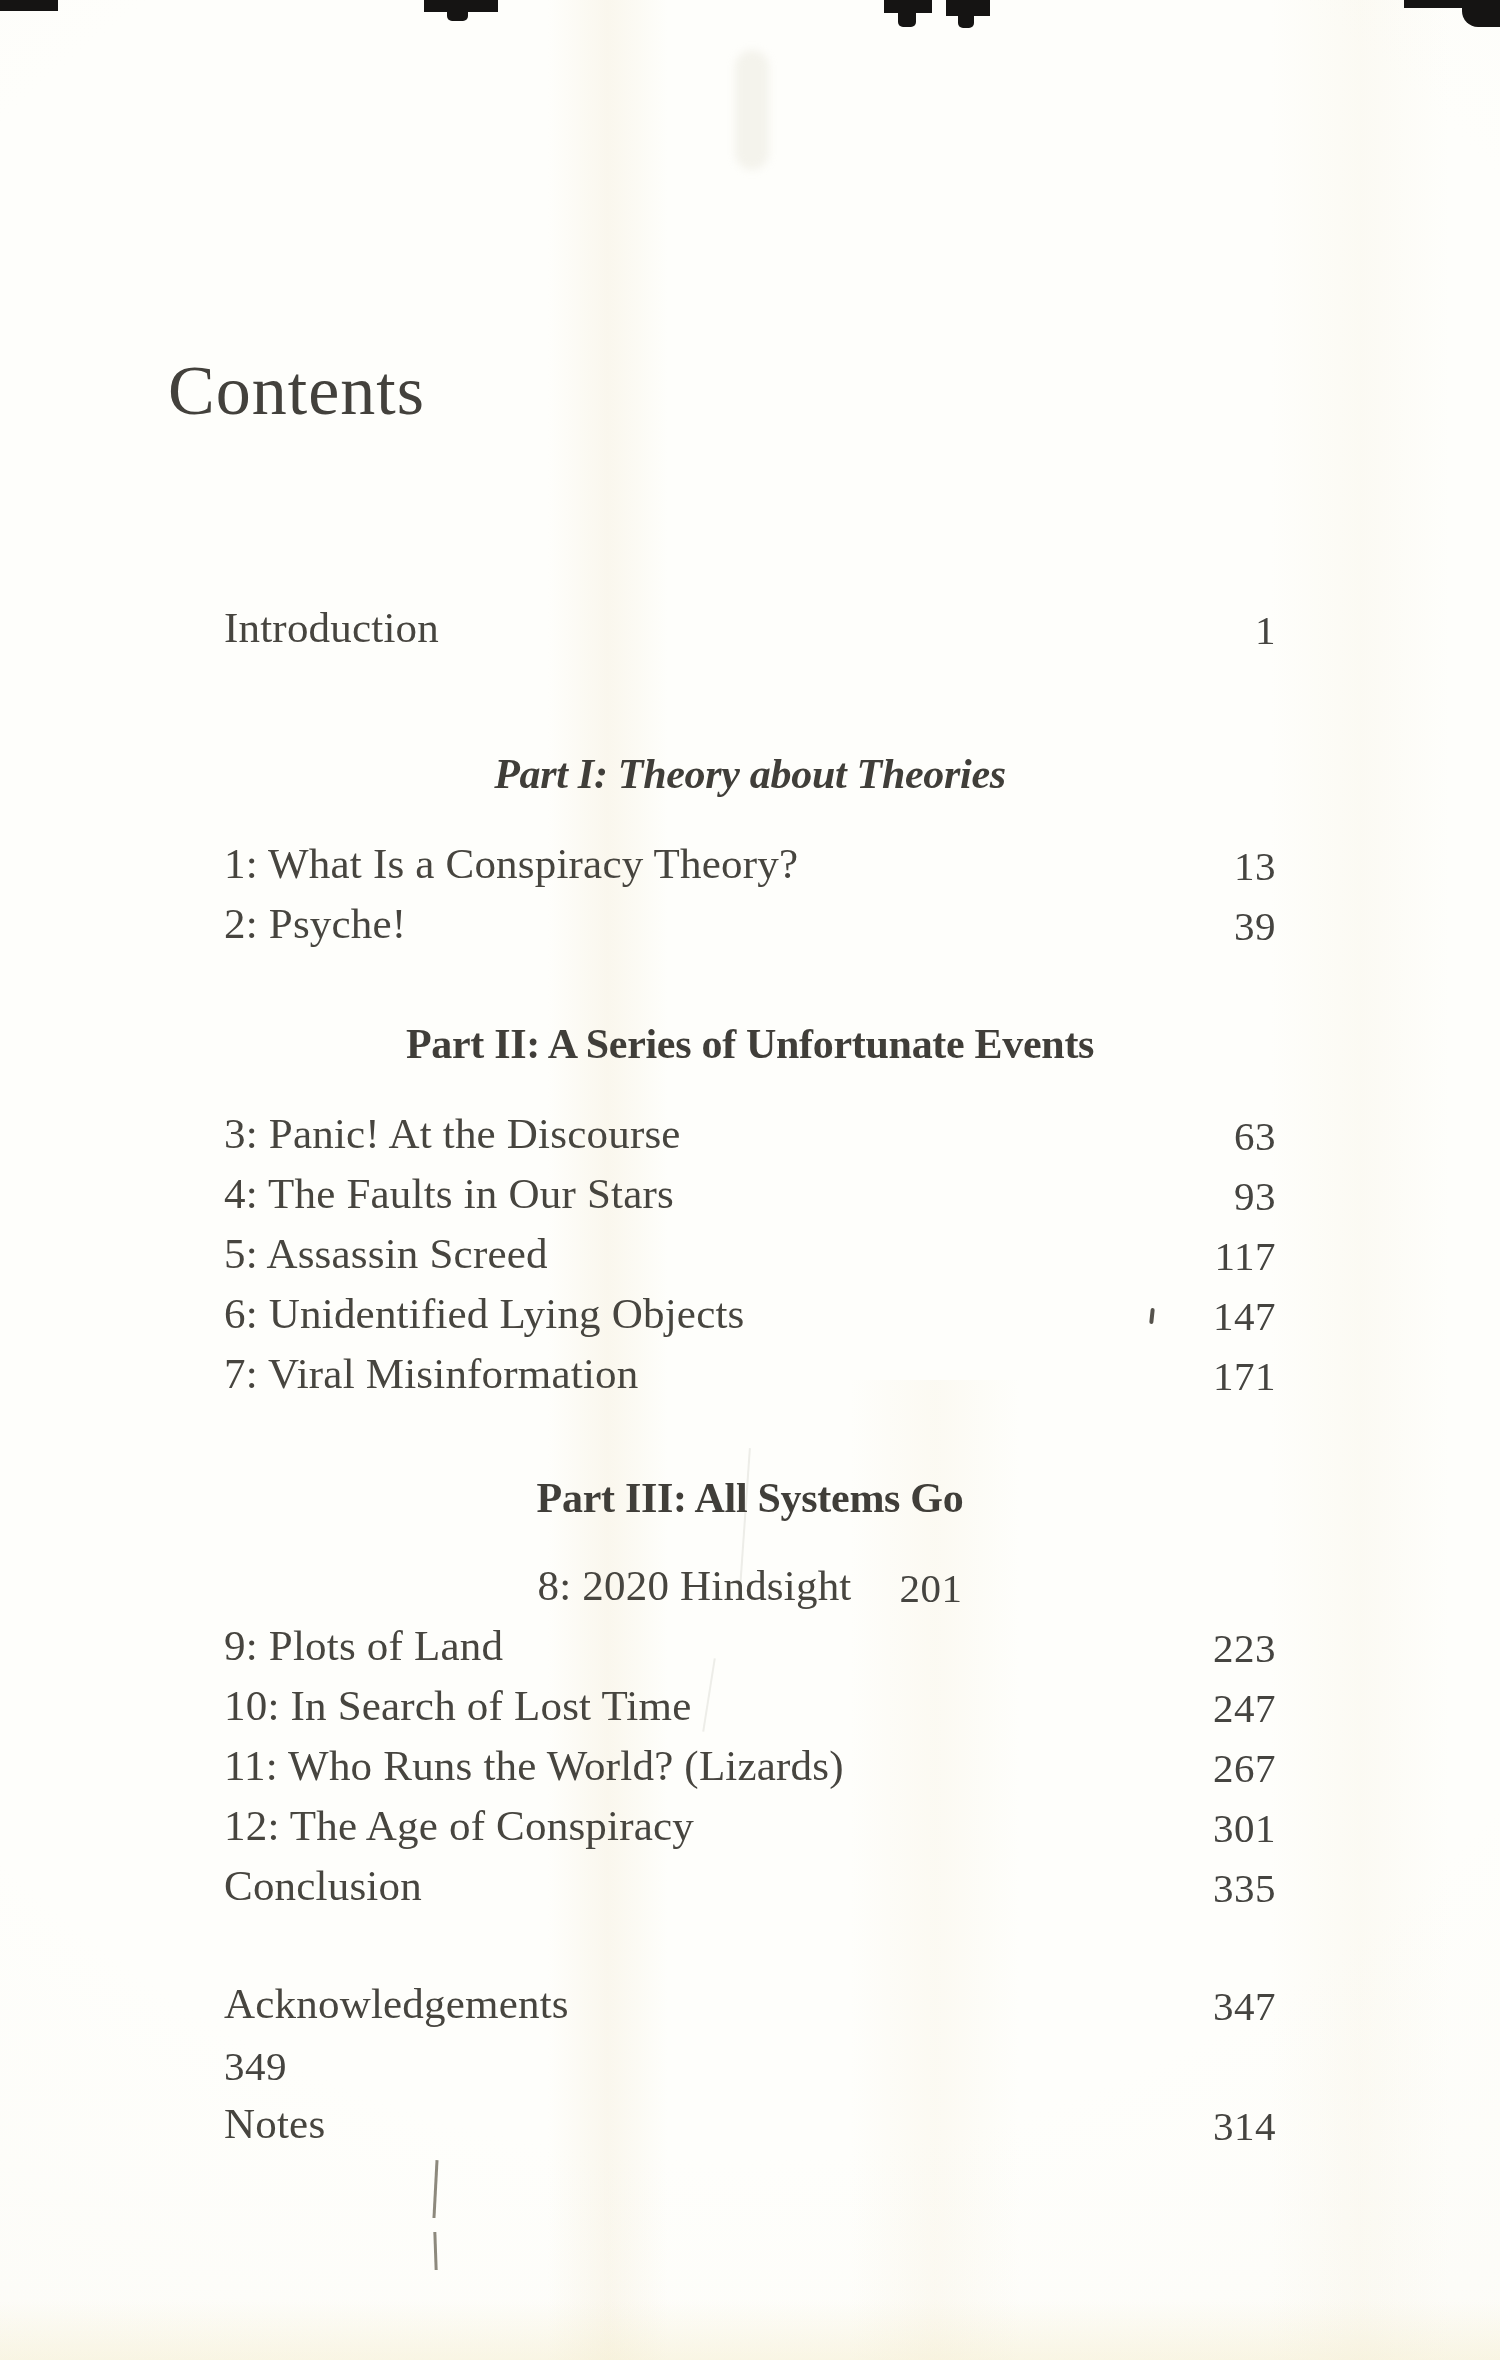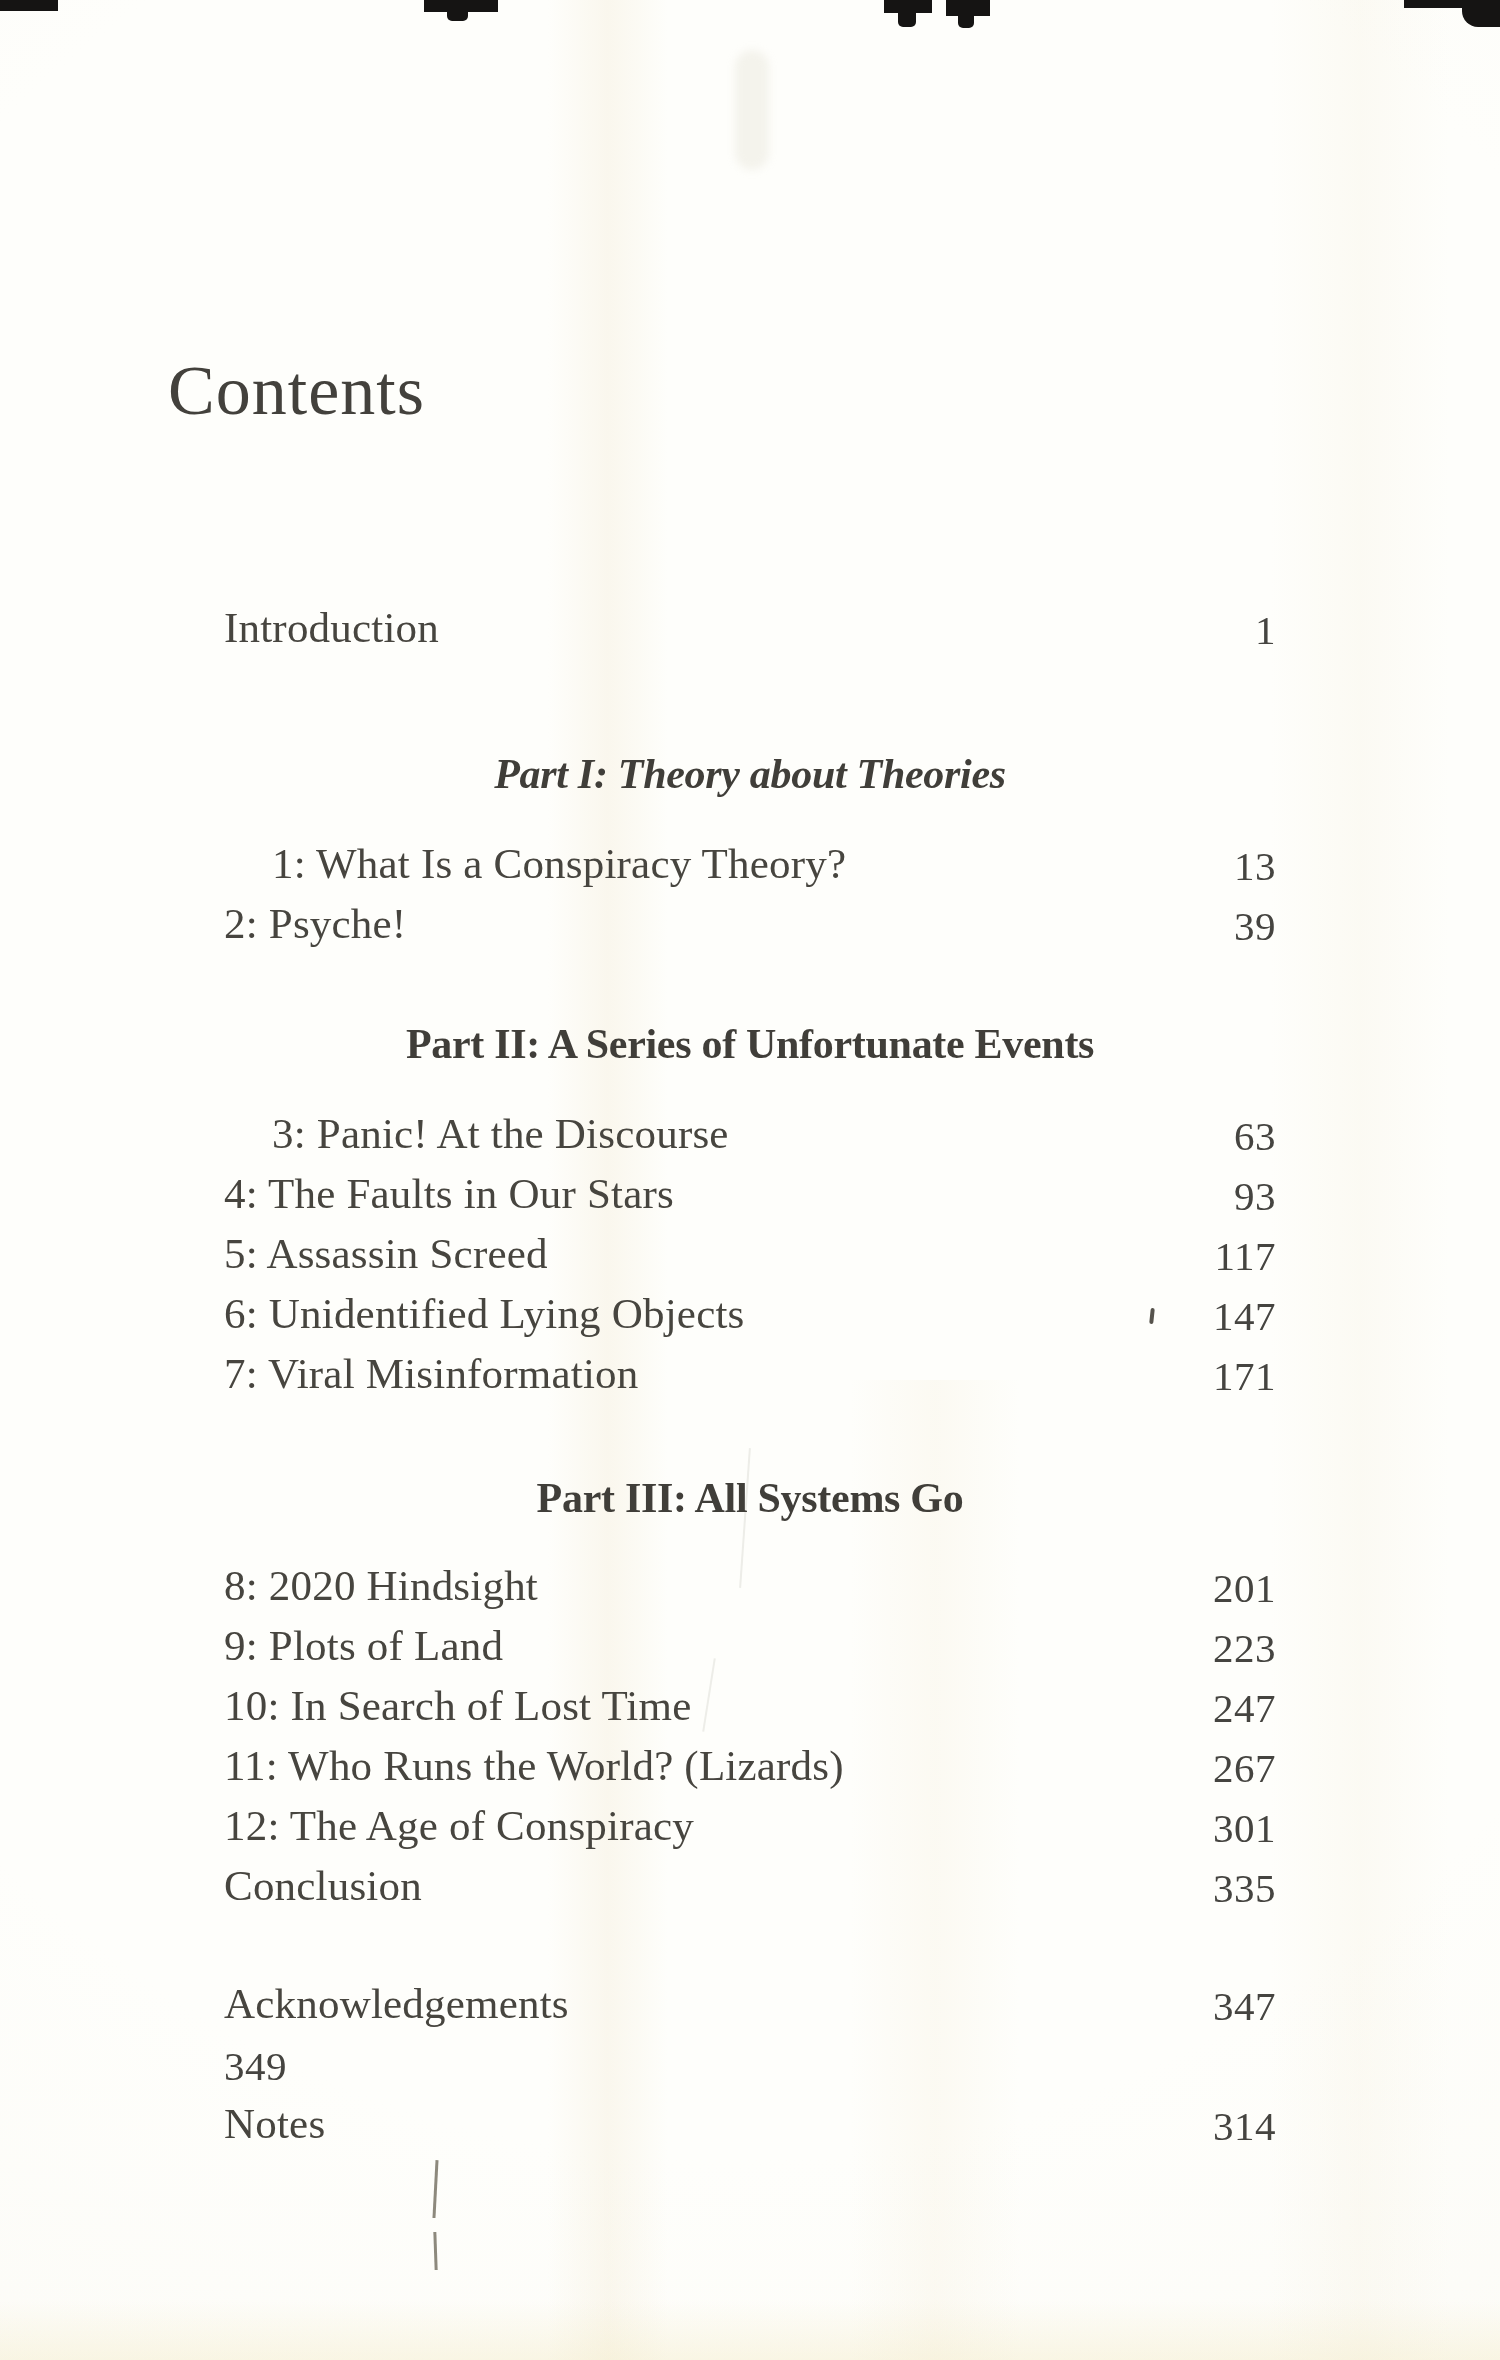--- a/index.html
+++ b/index.html
@@ -60,22 +60,22 @@
     height:60px;line-height:60px;gap:48px;}
   .row .label{font-size:43px;letter-spacing:0.2px;color:#47453f;}
   .row .pagenum{font-size:41px;color:#454440;position:relative;top:2px;letter-spacing:0.5px;}
   h2.part-heading{
     margin:0;text-align:center;font-size:42px;font-weight:bold;
     height:60px;line-height:60px;color:#403e39;letter-spacing:-0.3px;
   }
   h2.p1{margin-top:86px;font-style:italic;}
   h2.p2{margin-top:60px;}
   h2.p3{margin-top:64px;}
-  .row.first-of-group{margin-top:30px;margin-left:48px;}
-  .row.first-of-group3{margin-top:28px;}
+  .row.first-of-group{margin-top:30px;}
+  .row.first-of-group3{margin-top:28px;justify-content:center;}
   .back-matter{margin-top:58px;}
 </style>
 </head>
 <body>
 
 <div class="page">
 
   <div class="streak v1"></div>
   <div class="streak v2"></div>
   <div class="streak v3"></div>

